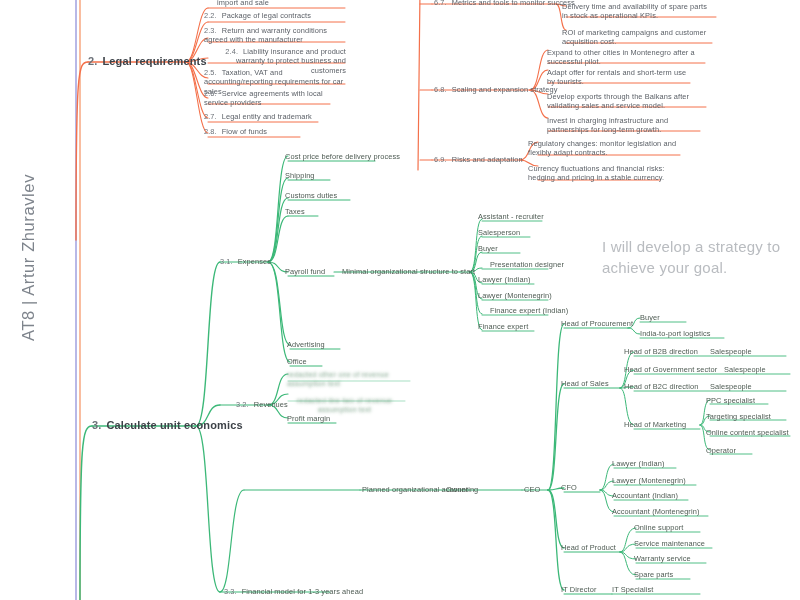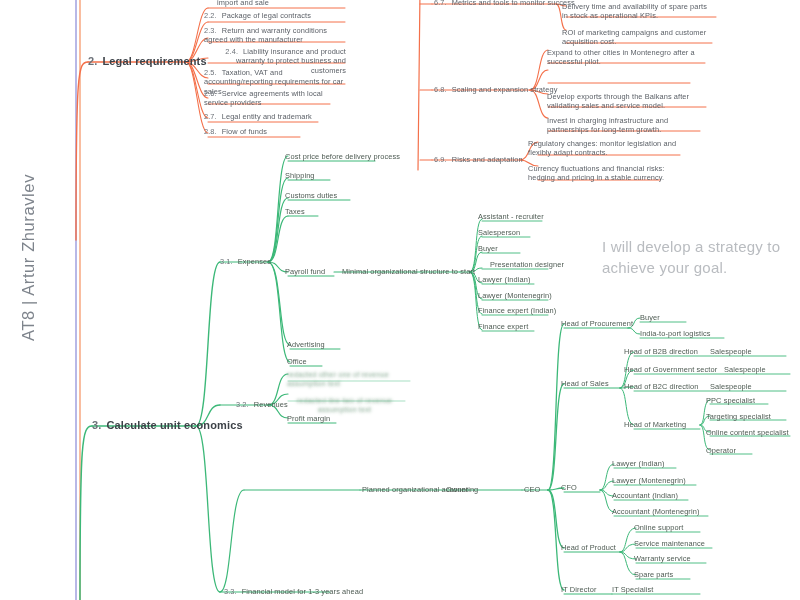--- a/index.html
+++ b/index.html
@@ -245,20 +245,21 @@
   <div class="node lbl-red" style="left:434px;top:-2px;">
     <span class="num">6.7.</span><span>Metrics and tools to monitor success</span>
   </div>
   <div class="node lbl-red wrap" style="left:562px;top:2px;width:152px;">Delivery time and availability of spare parts in stock as operational KPIs.</div>
   <div class="node lbl-red wrap" style="left:562px;top:28px;width:150px;">ROI of marketing campaigns and customer acquisition cost.</div>
 
   <div class="node lbl-red" style="left:434px;top:85px;">
     <span class="num">6.8.</span><span>Scaling and expansion strategy</span>
   </div>
   <div class="node lbl-red wrap" style="left:547px;top:48px;width:156px;">Expand to other cities in Montenegro after a successful pilot.</div>
+  <div class="node lbl-red wrap" style="left:547px;top:68px;width:142px;">Adapt offer for rentals and short-term use by tourists.</div>
   <div class="node lbl-red wrap" style="left:547px;top:116px;width:152px;">Invest in charging infrastructure and partnerships for long-term growth.</div>
   <div class="node lbl-red wrap" style="left:547px;top:92px;width:158px;">Develop exports through the Balkans after validating sales and service model.</div>
 
   <div class="node lbl-red" style="left:434px;top:155px;">
     <span class="num">6.9.</span><span>Risks and adaptation</span>
   </div>
   <div class="node lbl-red wrap" style="left:528px;top:139px;width:152px;">Regulatory changes: monitor legislation and flexibly adapt contracts.</div>
   <div class="node lbl-red wrap" style="left:528px;top:164px;width:152px;">Currency fluctuations and financial risks: hedging and pricing in a stable currency.</div>
 
   <div class="node lbl-green" style="left:220px;top:257px;">
@@ -273,21 +274,21 @@
   <div class="node lbl-green" style="left:287px;top:357px;">Office</div>
 
   <div class="node lbl-green" style="left:342px;top:267px;">Minimal organizational structure to start</div>
 
   <div class="node lbl-green" style="left:478px;top:212px;">Assistant - recruiter</div>
   <div class="node lbl-green" style="left:478px;top:228px;">Salesperson</div>
   <div class="node lbl-green" style="left:478px;top:244px;">Buyer</div>
   <div class="node lbl-green" style="left:478px;top:260px;padding-left:12px;">Presentation designer</div>
   <div class="node lbl-green" style="left:478px;top:275px;">Lawyer (Indian)</div>
   <div class="node lbl-green" style="left:478px;top:291px;">Lawyer (Montenegrin)</div>
-  <div class="node lbl-green" style="left:478px;top:306px;">Finance expert (Indian)</div>
+  <div class="node lbl-green" style="left:490px;top:306px;">Finance expert (Indian)</div>
   <div class="node lbl-green" style="left:478px;top:322px;">Finance expert</div>
 
   <div class="node lbl-green" style="left:220px;top:400px;margin-left:16px;">
     <span class="num">3.2.</span><span>Revenues</span>
   </div>
   <div class="node wrap blurred" style="left:287px;top:370px;width:118px;">redacted other one of revenue assumption text</div>
   <div class="node wrap blurred" style="left:287px;top:396px;width:115px;text-align:center;">redacted line two of revenue assumption text</div>
   <div class="node lbl-green" style="left:287px;top:414px;">Profit margin</div>
 
   <div class="node lbl-green" style="left:224px;top:587px;">

